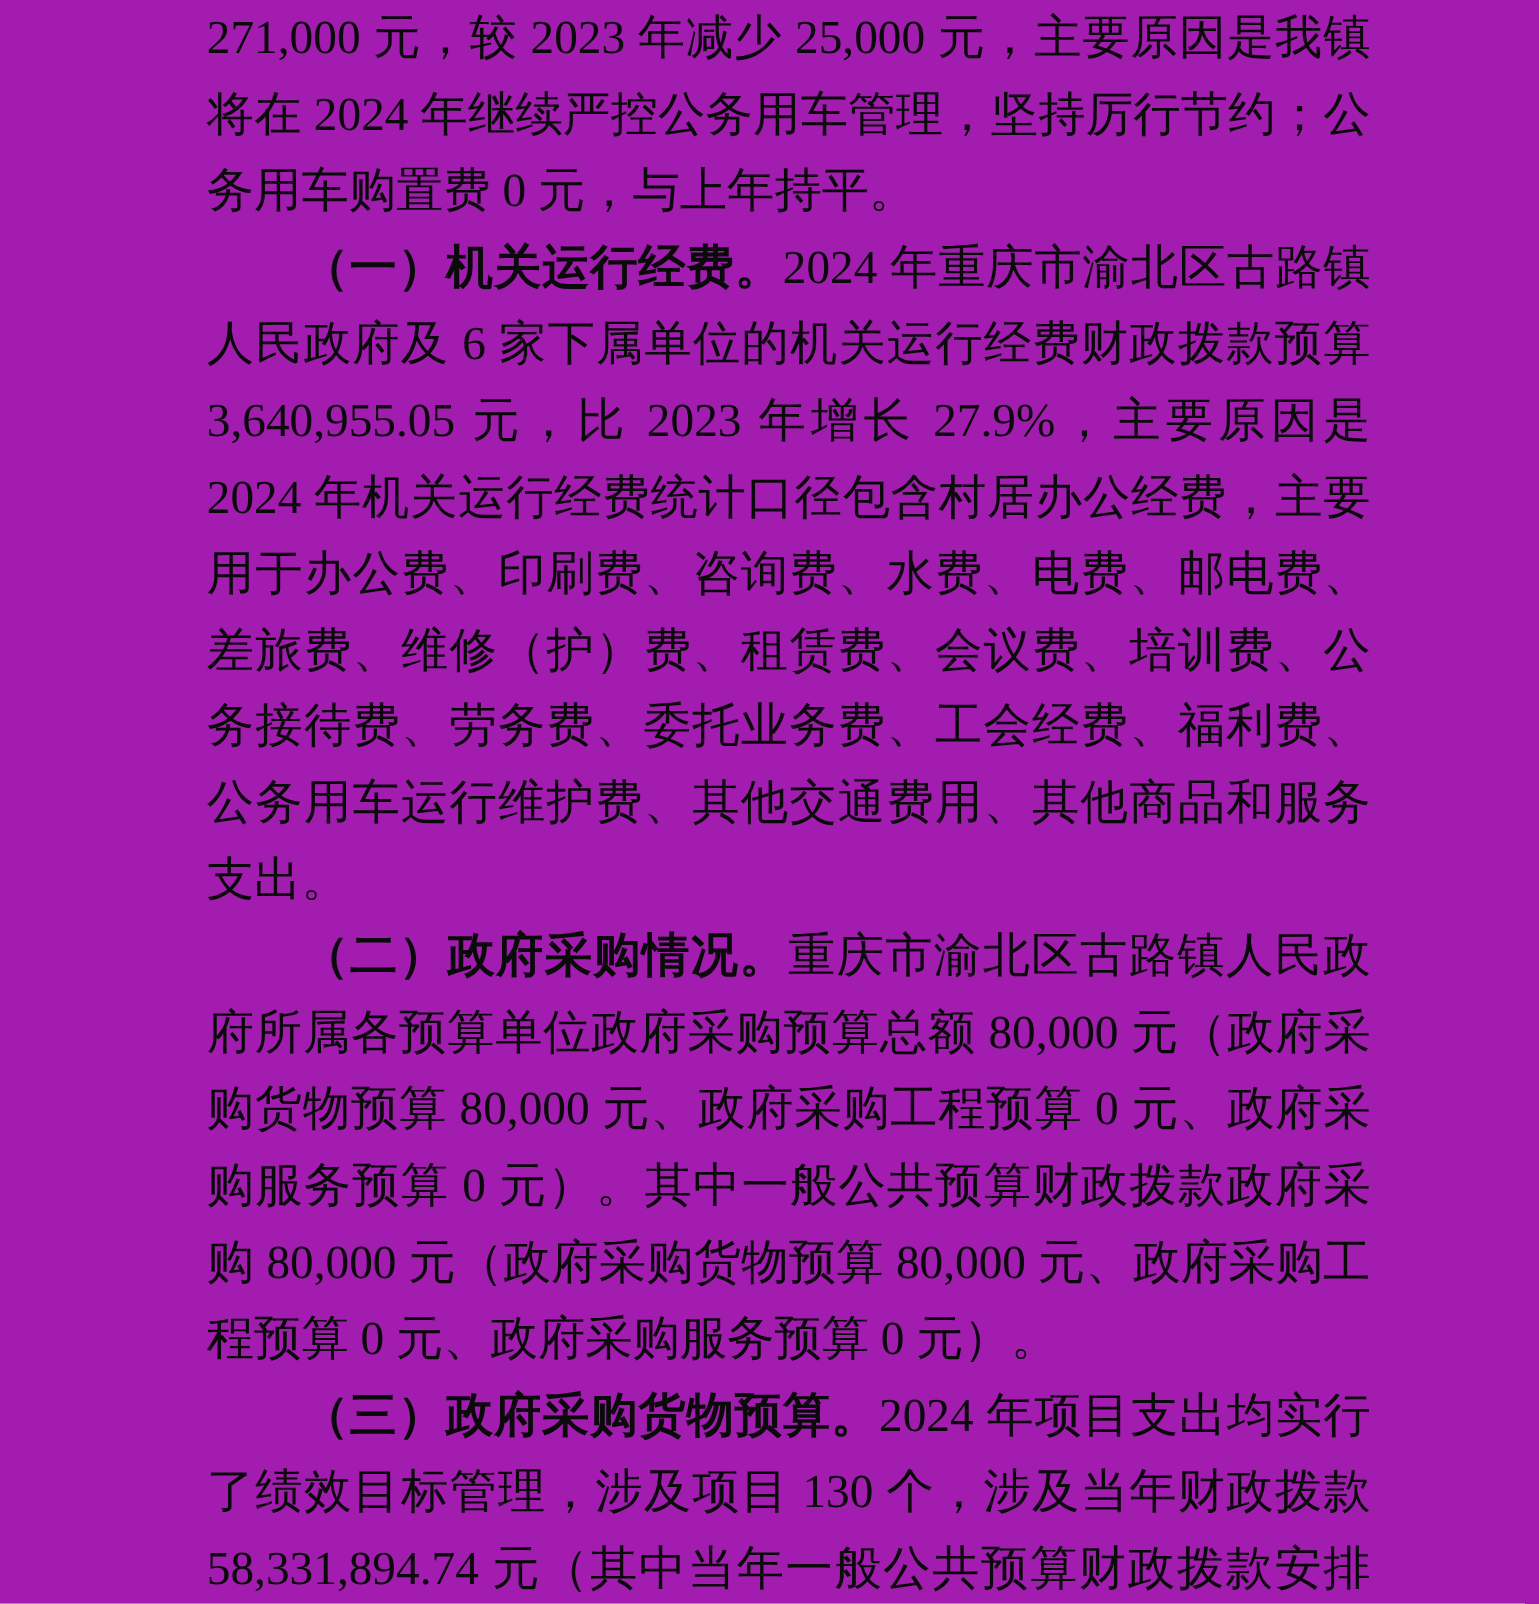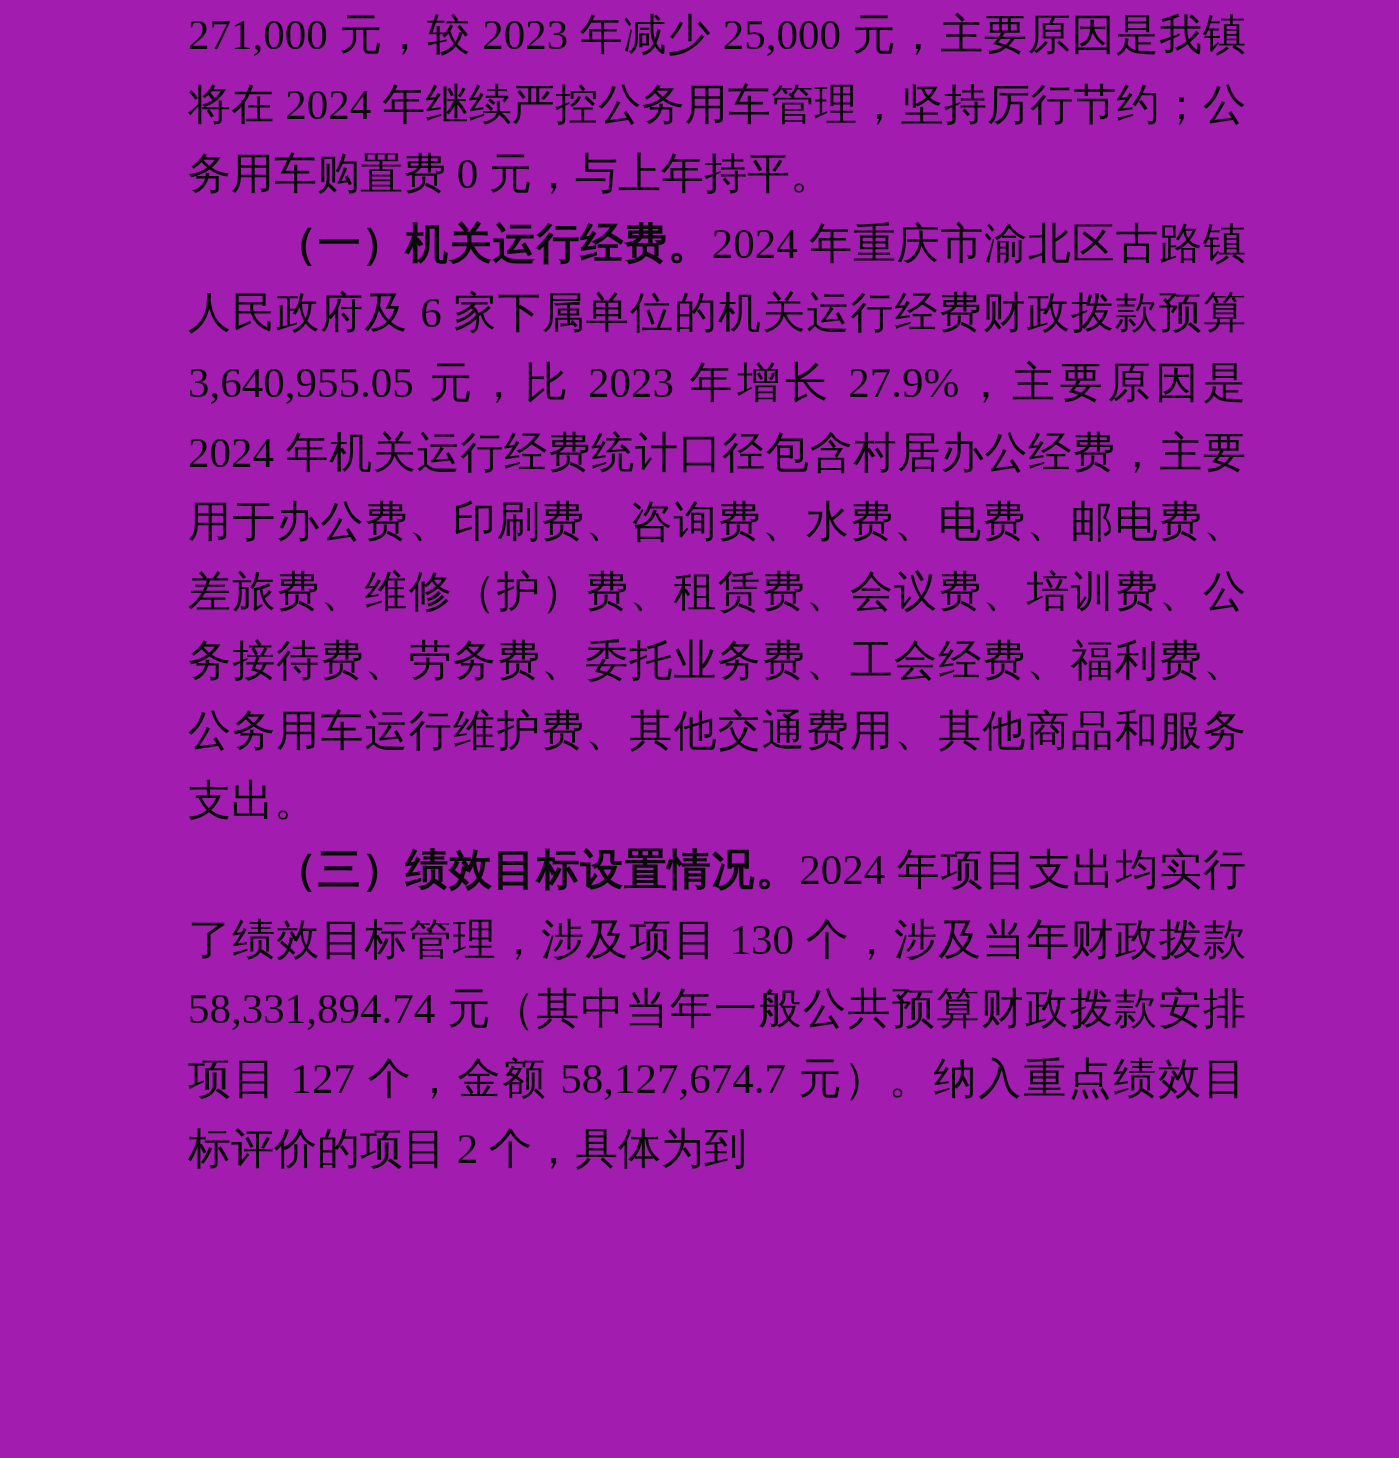--- a/index.html
+++ b/index.html
@@ -50,17 +50,18 @@
 <body>
 
 <div class="page">
   <div class="content">
 
     <p class="para">271,000 元，较 2023 年减少 25,000 元，主要原因是我镇将在 2024 年继续严控公务用车管理，坚持厉行节约；公务用车购置费 0 元，与上年持平。</p>
 
 
     <p class="para indent"><span class="lead">（一）机关运行经费。</span><span>2024 年重庆市渝北区古路镇人民政府及 6 家下属单位的机关运行经费财政拨款预算 3,640,955.05 元，比 2023 年增长 27.9%，主要原因是 2024 年机关运行经费统计口径包含村居办公经费，主要用于办公费、印刷费、咨询费、水费、电费、邮电费、差旅费、维修（护）费、租赁费、会议费、培训费、公务接待费、劳务费、委托业务费、工会经费、福利费、公务用车运行维护费、其他交通费用、其他商品和服务支出。</span></p>
 
+    <p class="para indent"><span class="lead">（二）政府采购情况。</span><span>重庆市渝北区古路镇人民政府所属各预算单位政府采购预算总额 80,000 元（政府采购货物预算 80,000 元、政府采购工程预算 0 元、政府采购服务预算 0 元）。其中一般公共预算财政拨款政府采购 80,000 元（政府采购货物预算 80,000 元、政府采购工程预算 0 元、政府采购服务预算 0 元）。</span></p>
 
-    <p class="para indent"><span class="lead">（三）绩效目标设置情况。</span><span>2024 年项目支出均实行了绩效目标管理，涉及项目 130 个，涉及当年财政拨款 58,331,894.74 元（其中当年一般公共预算财政拨款安排项目 127 个，金额 58,127,674.7 元）。纳入重点绩效目标评价的项目 2 个，具体为到</span></p>
+    <p class="para indent"><span class="lead">（三）政府采购货物预算。</span><span>2024 年项目支出均实行了绩效目标管理，涉及项目 130 个，涉及当年财政拨款 58,331,894.74 元（其中当年一般公共预算财政拨款安排项目 127 个，金额 58,127,674.7 元）。纳入重点绩效目标评价的项目 2 个，具体为到</span></p>
 
   </div>
 </div>
 
 </body></html>

